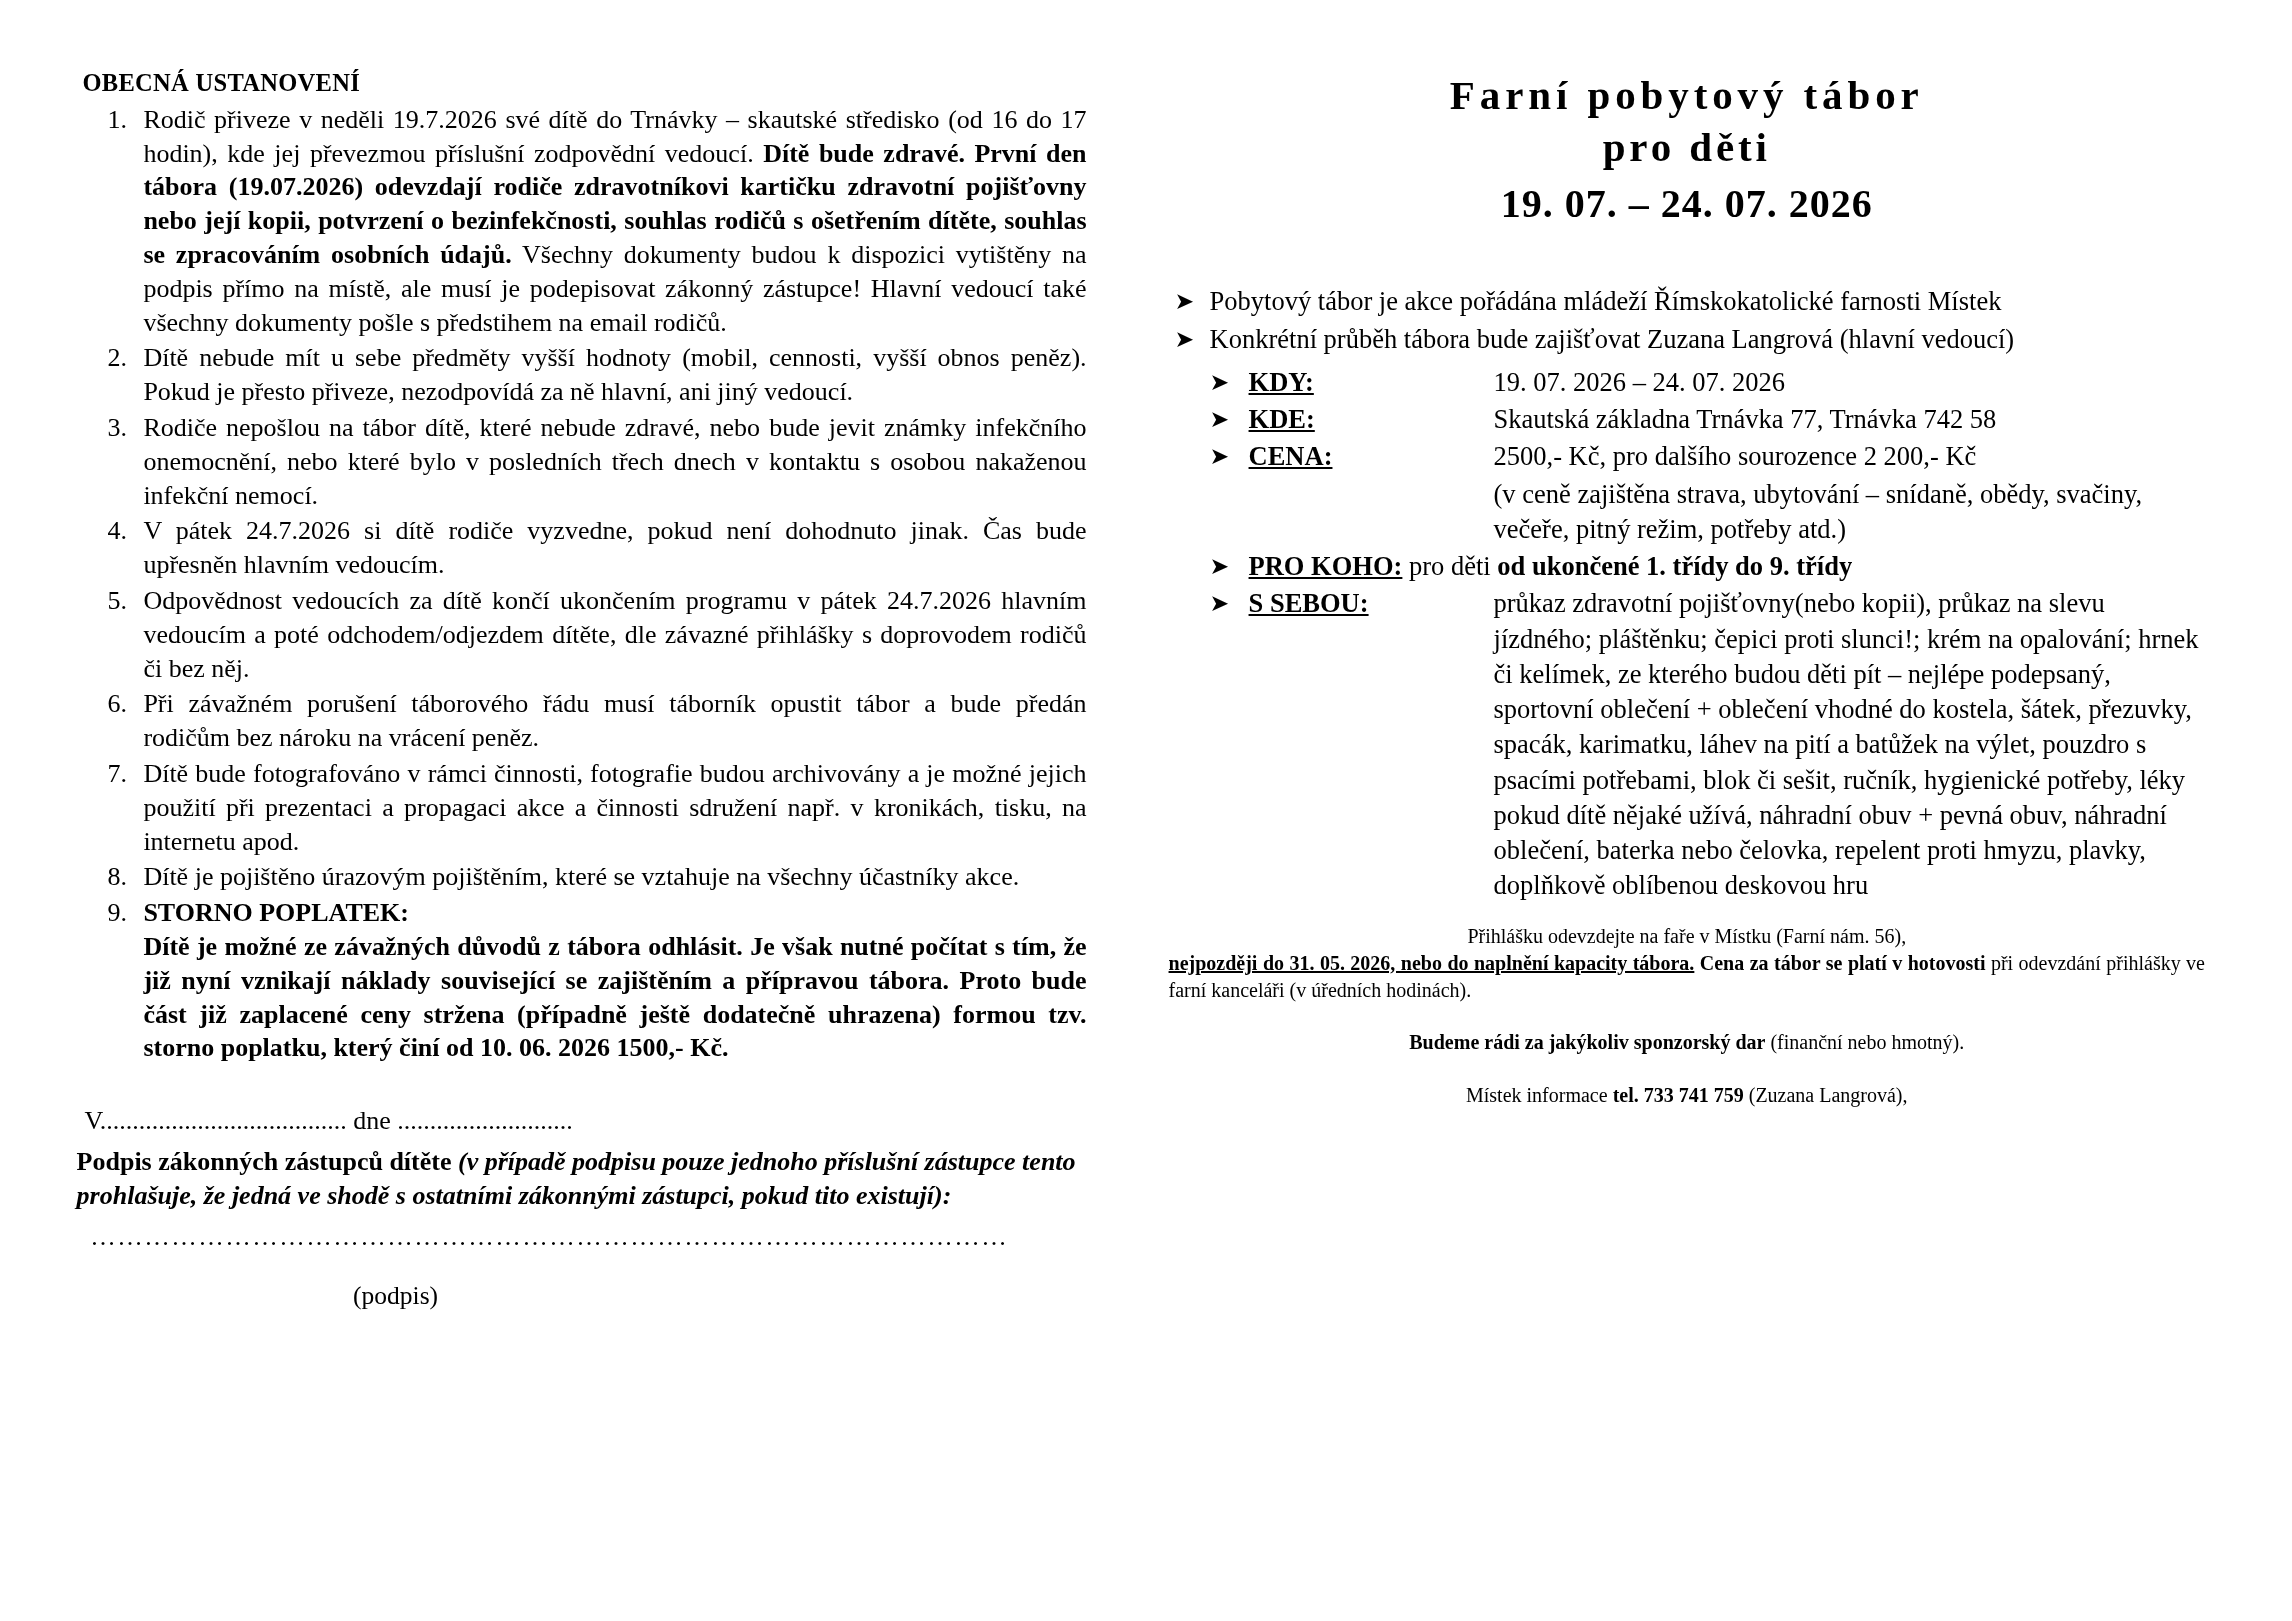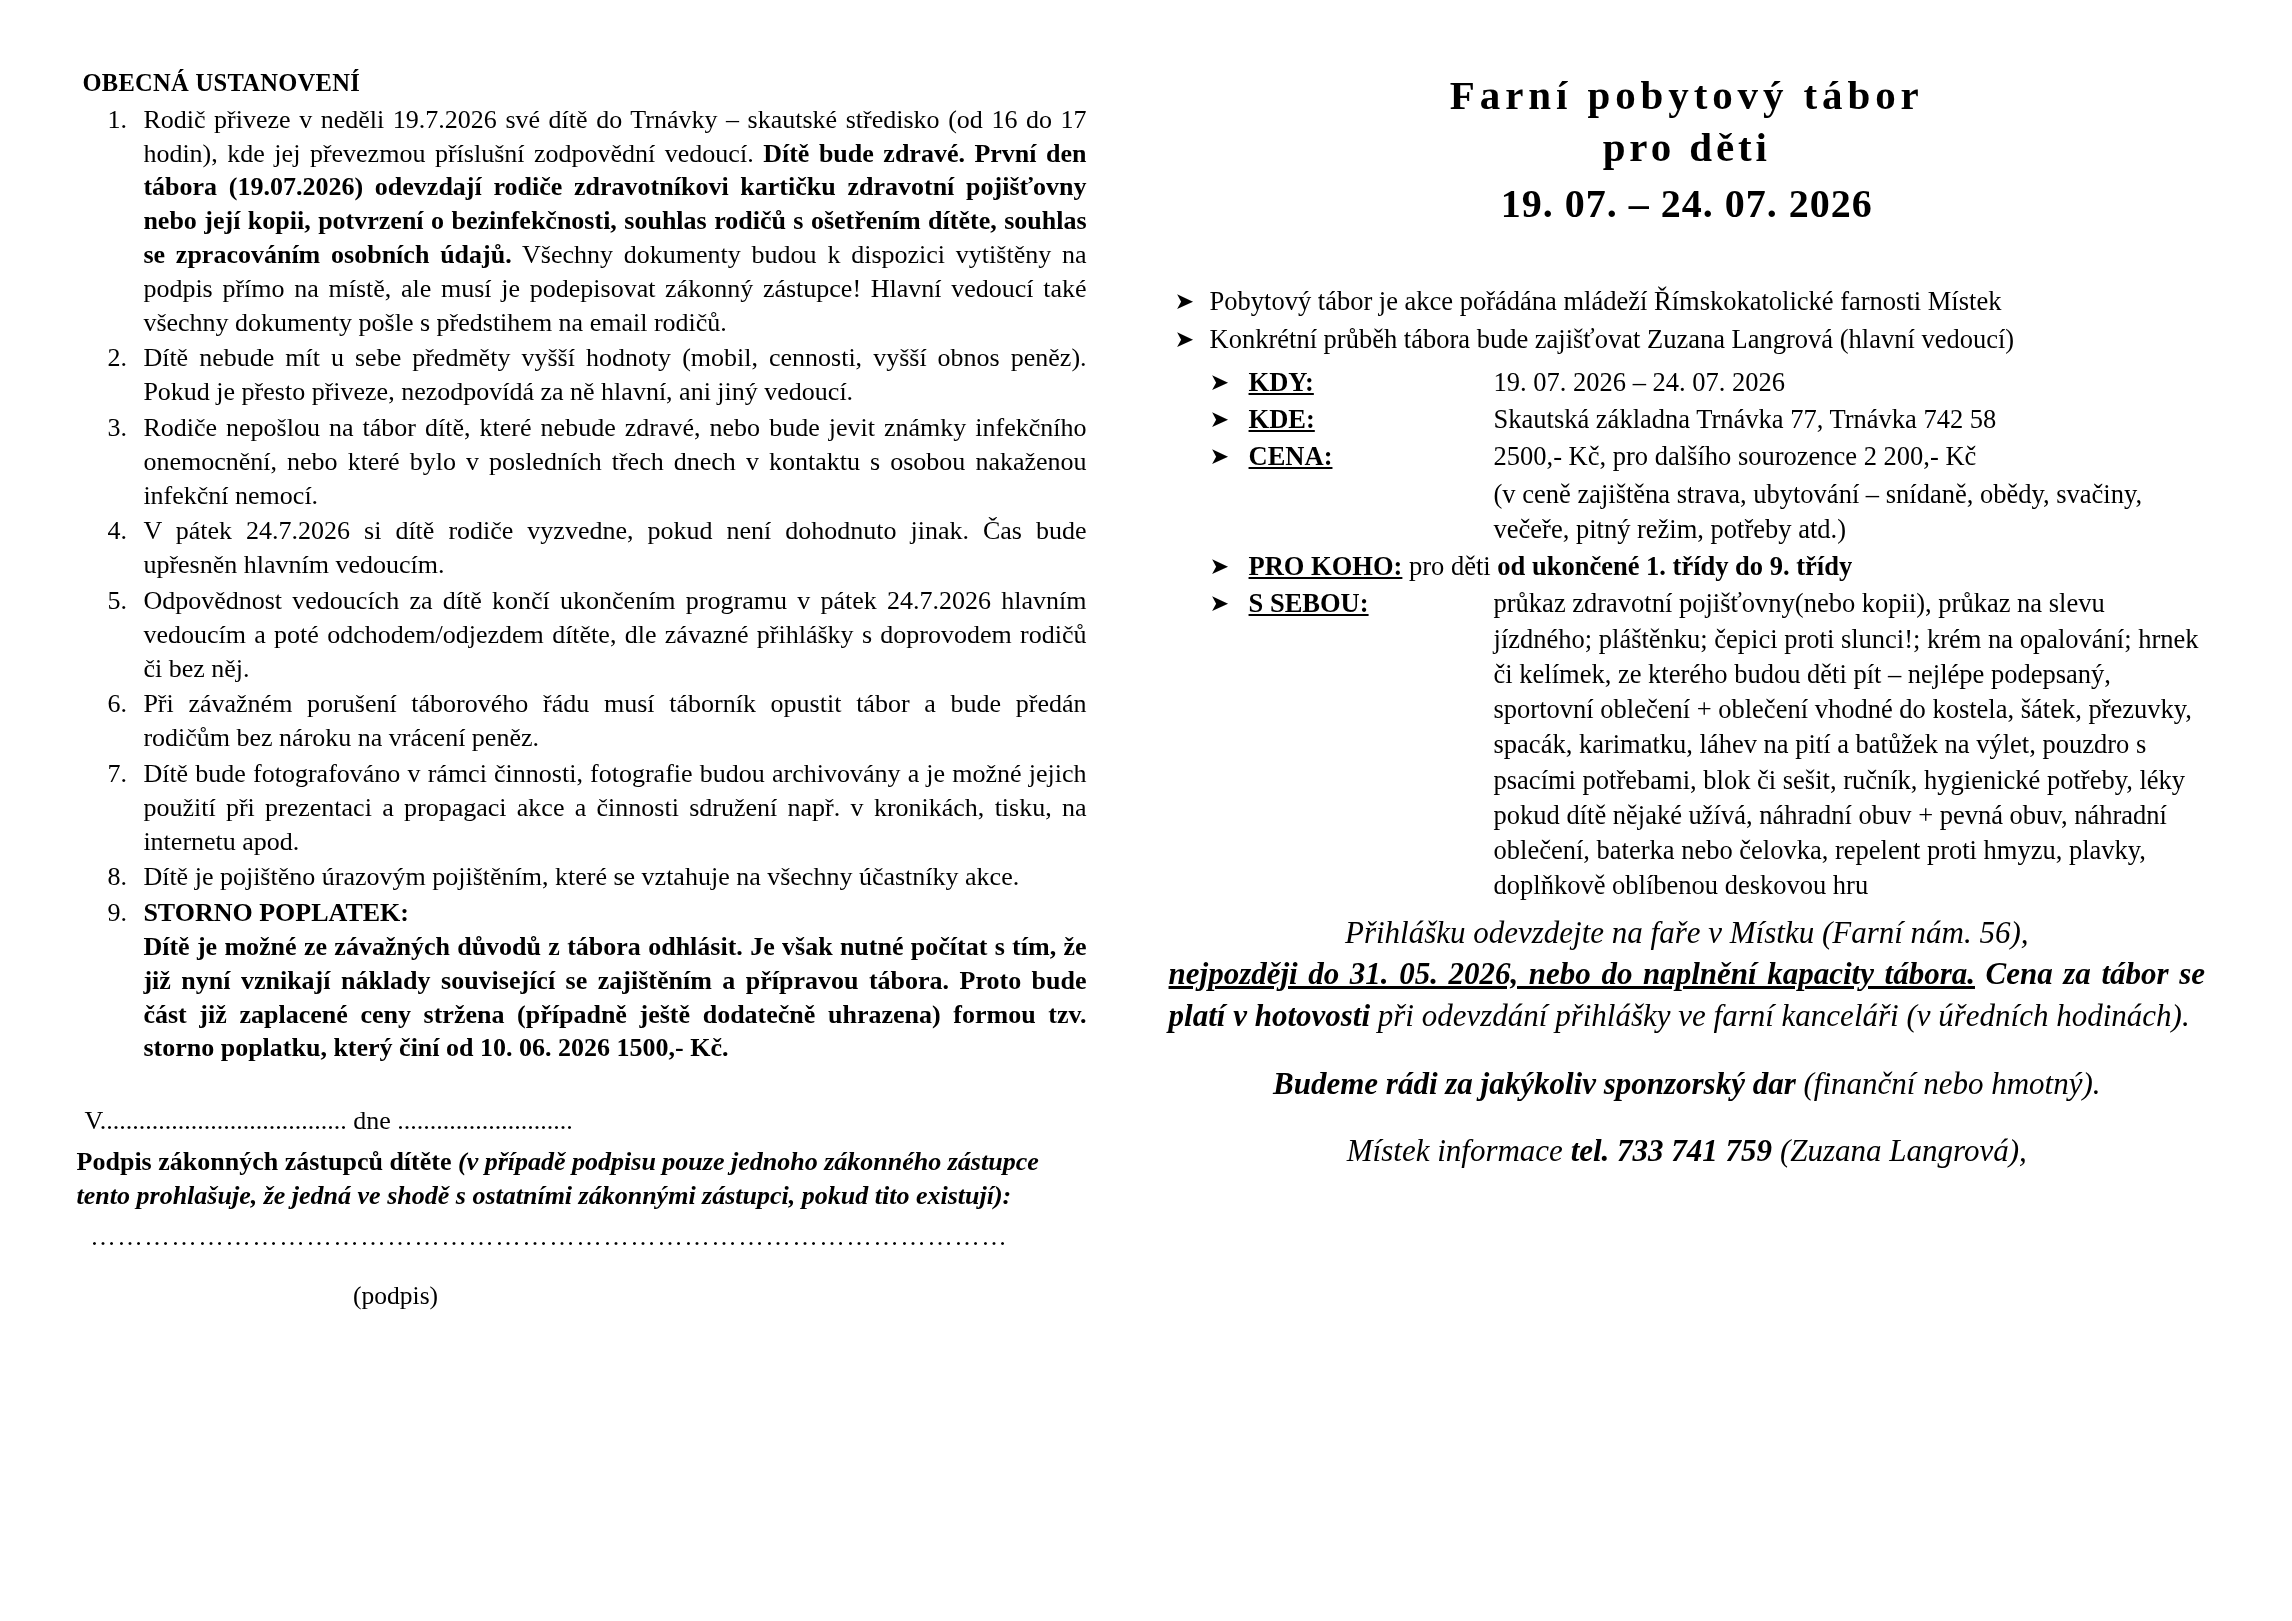--- a/index.html
+++ b/index.html
@@ -166,25 +166,24 @@
   }
   .cena-extra {
     margin-left: 284px;
     line-height: 1.33;
   }
   .sebou-val {
     flex: 1;
     line-height: 1.33;
   }
   .footer-block {
-    margin-top: 8px;
-    font-size: 31px;
+    margin-top: 19px;
+    font-size: 20px;
     line-height: 1.35;
     text-align: center;
-    font-style: italic;
   }
   .footer-block .just {
     text-align: justify;
   }
   .ub { text-decoration: underline; font-weight: bold; }
   .spaced-top { margin-top: 25.5px; }
   .link {
     color: #1a1aa8;
     text-decoration: underline;
   }
@@ -206,21 +205,21 @@
         <li><span>Odpovědnost vedoucích za dítě končí ukončením programu v pátek 24.7.2026 hlavním vedoucím a poté odchodem/odjezdem dítěte, dle závazné přihlášky s doprovodem rodičů či bez něj.</span></li>
         <li><span>Při závažném porušení táborového řádu musí táborník opustit tábor a bude předán rodičům bez nároku na vrácení peněz.</span></li>
         <li><span>Dítě bude fotografováno v rámci činnosti, fotografie budou archivovány a je možné jejich použití při prezentaci a propagaci akce a činnosti sdružení např. v kronikách, tisku, na internetu apod.</span></li>
         <li><span>Dítě je pojištěno úrazovým pojištěním, které se vztahuje na všechny účastníky akce.</span></li>
         <li><span class="b">STORNO POPLATEK:</span><br><span class="b">Dítě je možné ze závažných důvodů z tábora odhlásit. Je však nutné počítat s tím, že již nyní vznikají náklady související se zajištěním a přípravou tábora. Proto bude část již zaplacené ceny stržena (případně ještě dodatečně uhrazena) formou tzv. storno poplatku, který činí od 10. 06. 2026 1500,- Kč.</span></li>
       </ol>
 
     <div class="sign-block">
       <div class="sign-line">V...................................... dne ...........................</div>
       <div class="sign-label">
-        <span>Podpis zákonných zástupců dítěte</span><span class="sign-ital"> (v případě podpisu pouze jednoho zákonného zástupce tento prohlašuje, že jedná ve shodě s ostatními zákonnými zástupci, pokud tito existují):</span>
+        <span>Podpis zákonných zástupců dítěte</span><span class="sign-ital"> (v případě podpisu pouze jednoho příslušní zástupce tento prohlašuje, že jedná ve shodě s ostatními zákonnými zástupci, pokud tito existují):</span>
       </div>
       <div class="dots-row">…………………………………………………………………………………………</div>
       <div class="podpis">(podpis)</div>
     </div>
 
   </div>
 
   <div class="col-right">
 
     <div class="title-main">Farní pobytový tábor</div>

